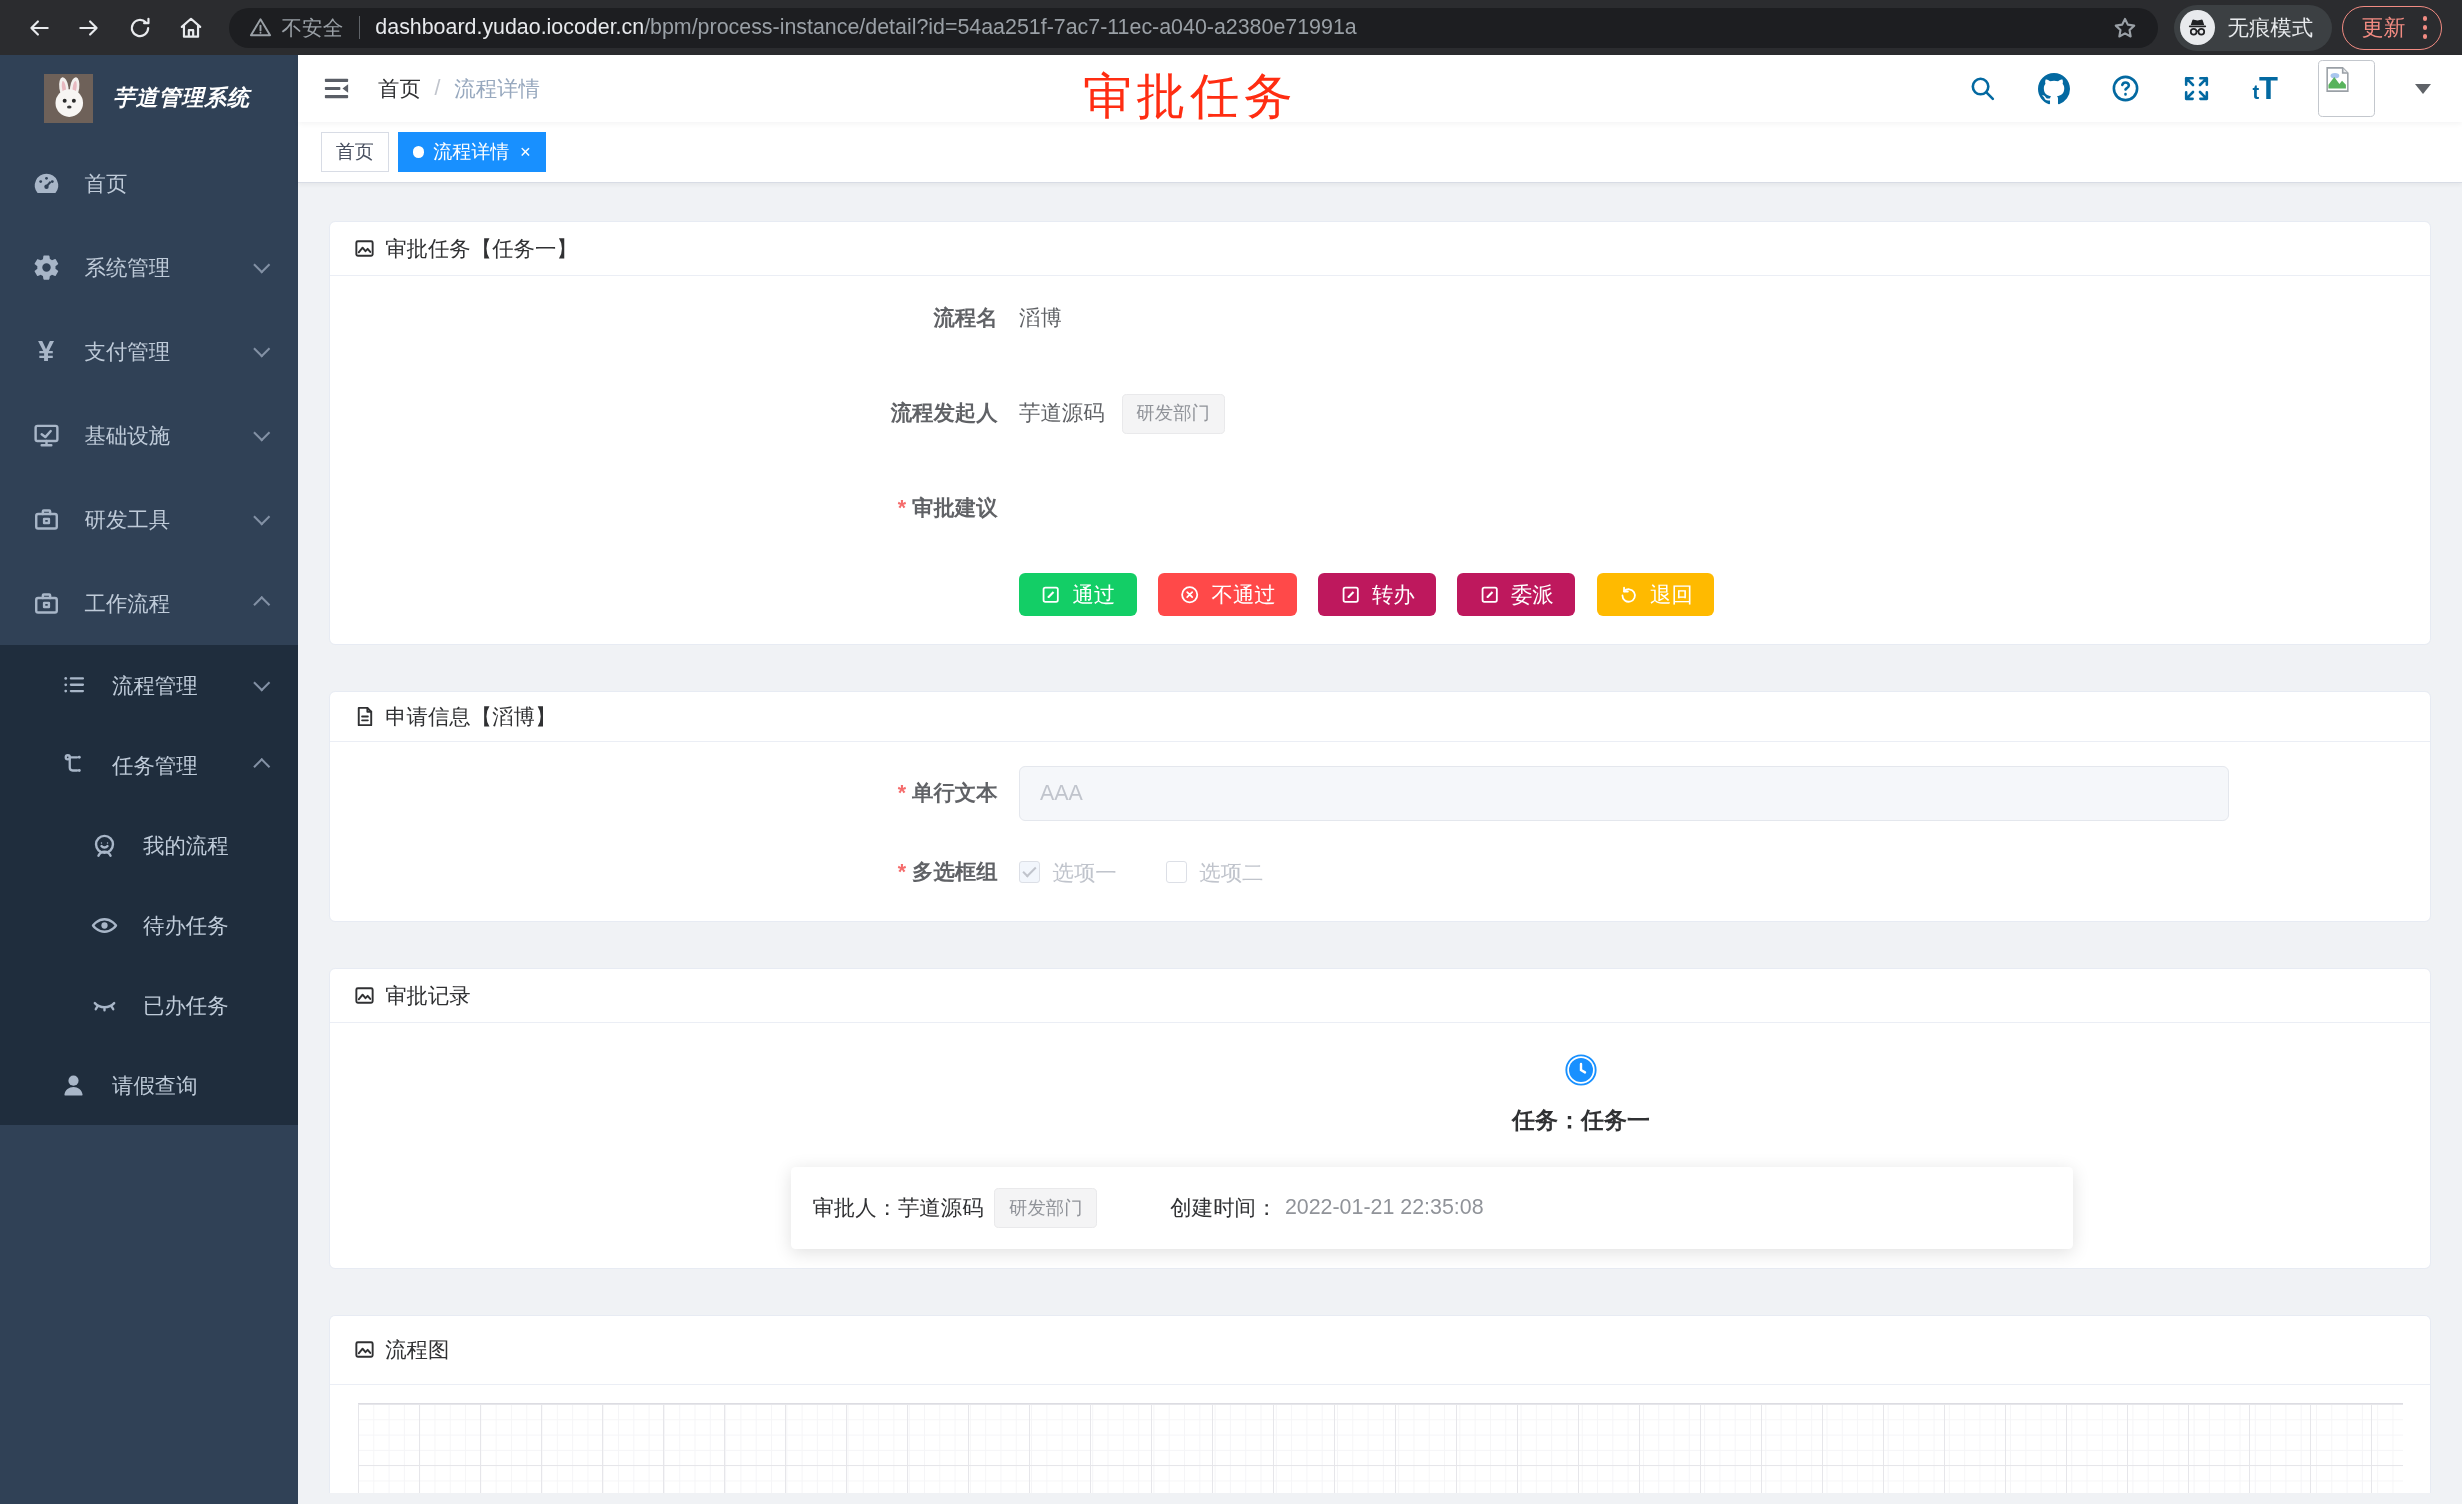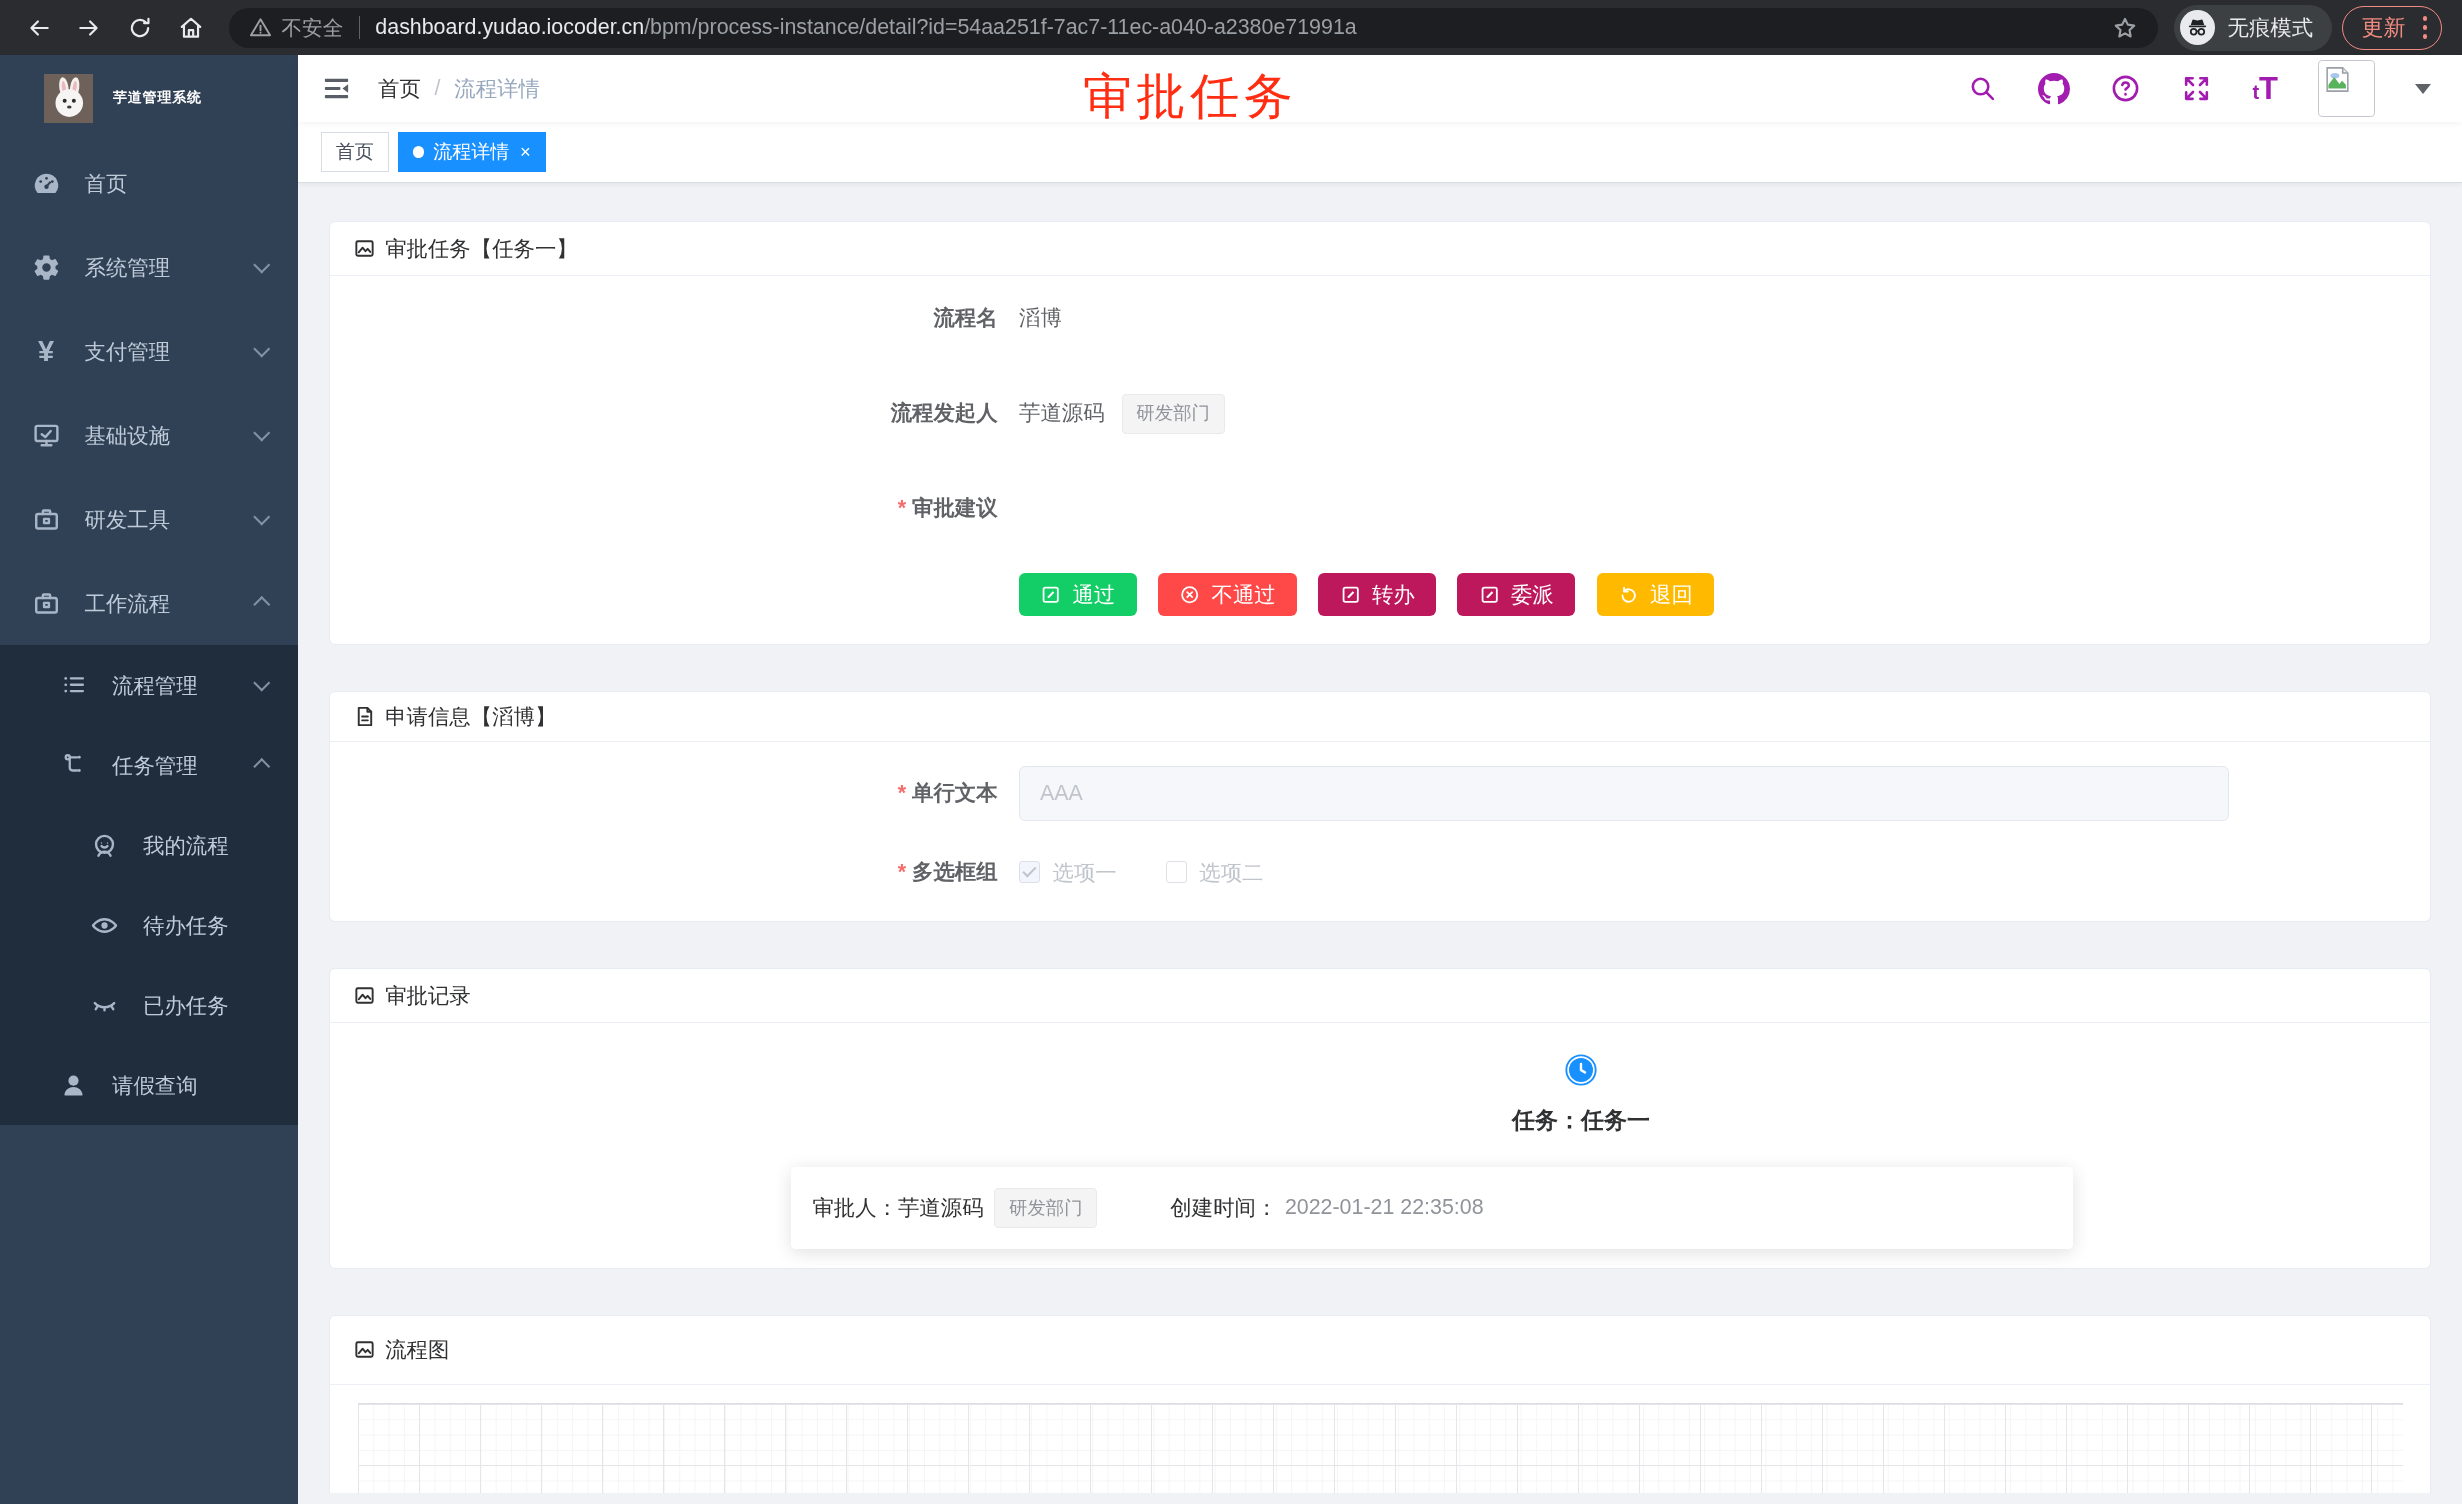--- a/index.html
+++ b/index.html
@@ -27,42 +27,42 @@
   .update-pill { height:44px; border:1.5px solid #f28b82; border-radius:23px; display:flex; align-items:center; gap:17px; padding:0 13.8px 0 18.4px; color:#f28b82; font-size:22px; flex:none; }
   .dots3 { display:flex; flex-direction:column; gap:4.6px; }
   .dots3 i { width:4.6px; height:4.6px; border-radius:50%; background:#f28b82; }
 
   
   .app { display:flex; height:1450px; }
 
   
   .sidebar { width:298px; flex:none; background:#304156; color:#bfcbd9; overflow:hidden; }
   .logo-row { height:86px; display:flex; align-items:center; padding-left:44px; gap:20px; }
-  .logo-title { color:#fff; font-size:14px; font-weight:700; letter-spacing:0.8px; }
+  .logo-title { color:#fff; font-size:22px; font-weight:700; letter-spacing:0.8px;font-style:italic; }
   .mi { height:84px; display:flex; align-items:center; padding:0 31px 0 27.5px; font-size:21.4px; cursor:pointer; }
   .mi .mi-icon { width:37px; display:flex; justify-content:center; margin-right:20px; color:#a8b6c8; flex:none; }
   .mi .mi-label { color:#bfcbd9; }
   .chev { width:11.5px; height:11.5px; border-right:2.3px solid #8391a5; border-bottom:2.3px solid #8391a5; margin-left:auto; flex:none; }
   .chev.down { transform:rotate(45deg) translate(-1.5px,-1.5px); }
   .chev.up { transform:rotate(-135deg) translate(-1.5px,-1.5px); }
   .subwrap { background:#1f2d3d; }
   .subwrap .mi { height:80px; }
   .mi.lvl2 { padding-left:55px; }
   .mi.lvl3 { padding-left:86px; }
 
   
   .main { flex:1; min-width:0; display:flex; flex-direction:column; position:relative; background:#f0f2f5; }
   .hdr { height:67px; background:#fff; display:flex; align-items:center; padding:0 31px 0 23px; box-shadow:0 1.5px 6.1px rgba(0,21,41,.06); position:relative; z-index:3; }
   .hamburger { color:#5a5e66; cursor:pointer; }
   .crumb { display:flex; align-items:center; gap:13.8px; margin-left:26px; font-size:21.4px; }
   .crumb-home { color:#303133; cursor:pointer; }
   .crumb-sep { color:#c0c4cc; }
   .crumb-cur { color:#97a8be; }
   .annotation { position:absolute; left:785px; top:9.2px; font-size:49px; color:#ff2d12; letter-spacing:4.6px; white-space:nowrap; pointer-events:none; }
-  .hdr-right { margin-left:auto; display:flex; align-items:center; gap:40px; color:#a21caf; }
+  .hdr-right { margin-left:auto; display:flex; align-items:center; gap:40px; color:#0369a1; }
   .hicon { cursor:pointer; display:flex; align-items:center; justify-content:center; }
   .fonticon { font-weight:700; font-size:31px; line-height:1; display:inline-block; }
   .fonticon::first-letter { font-size:20px; }
   .avatar-box { width:57px; height:57px; border:1.5px solid #c3c7cd; border-radius:4.6px; background:#fff; padding:3.1px; cursor:pointer; }
   .caret-down { width:0; height:0; border-left:8.4px solid transparent; border-right:8.4px solid transparent; border-top:10.7px solid #5f6368; cursor:pointer; }
 
   
   .tabsbar { height:61px; background:#fff; border-bottom:1.5px solid #d8dce5; box-shadow:0 1.5px 4.6px rgba(0,0,0,.05); display:flex; align-items:center; padding-left:23px; gap:9.2px; position:relative; z-index:2; }
   .tab { height:40px; display:inline-flex; align-items:center; padding:0 13.8px; border:1.5px solid #d8dce5; background:#fff; color:#495060; font-size:19px; cursor:pointer; }
   .tab.active { background:#1890ff; border-color:#1890ff; color:#fff; }

